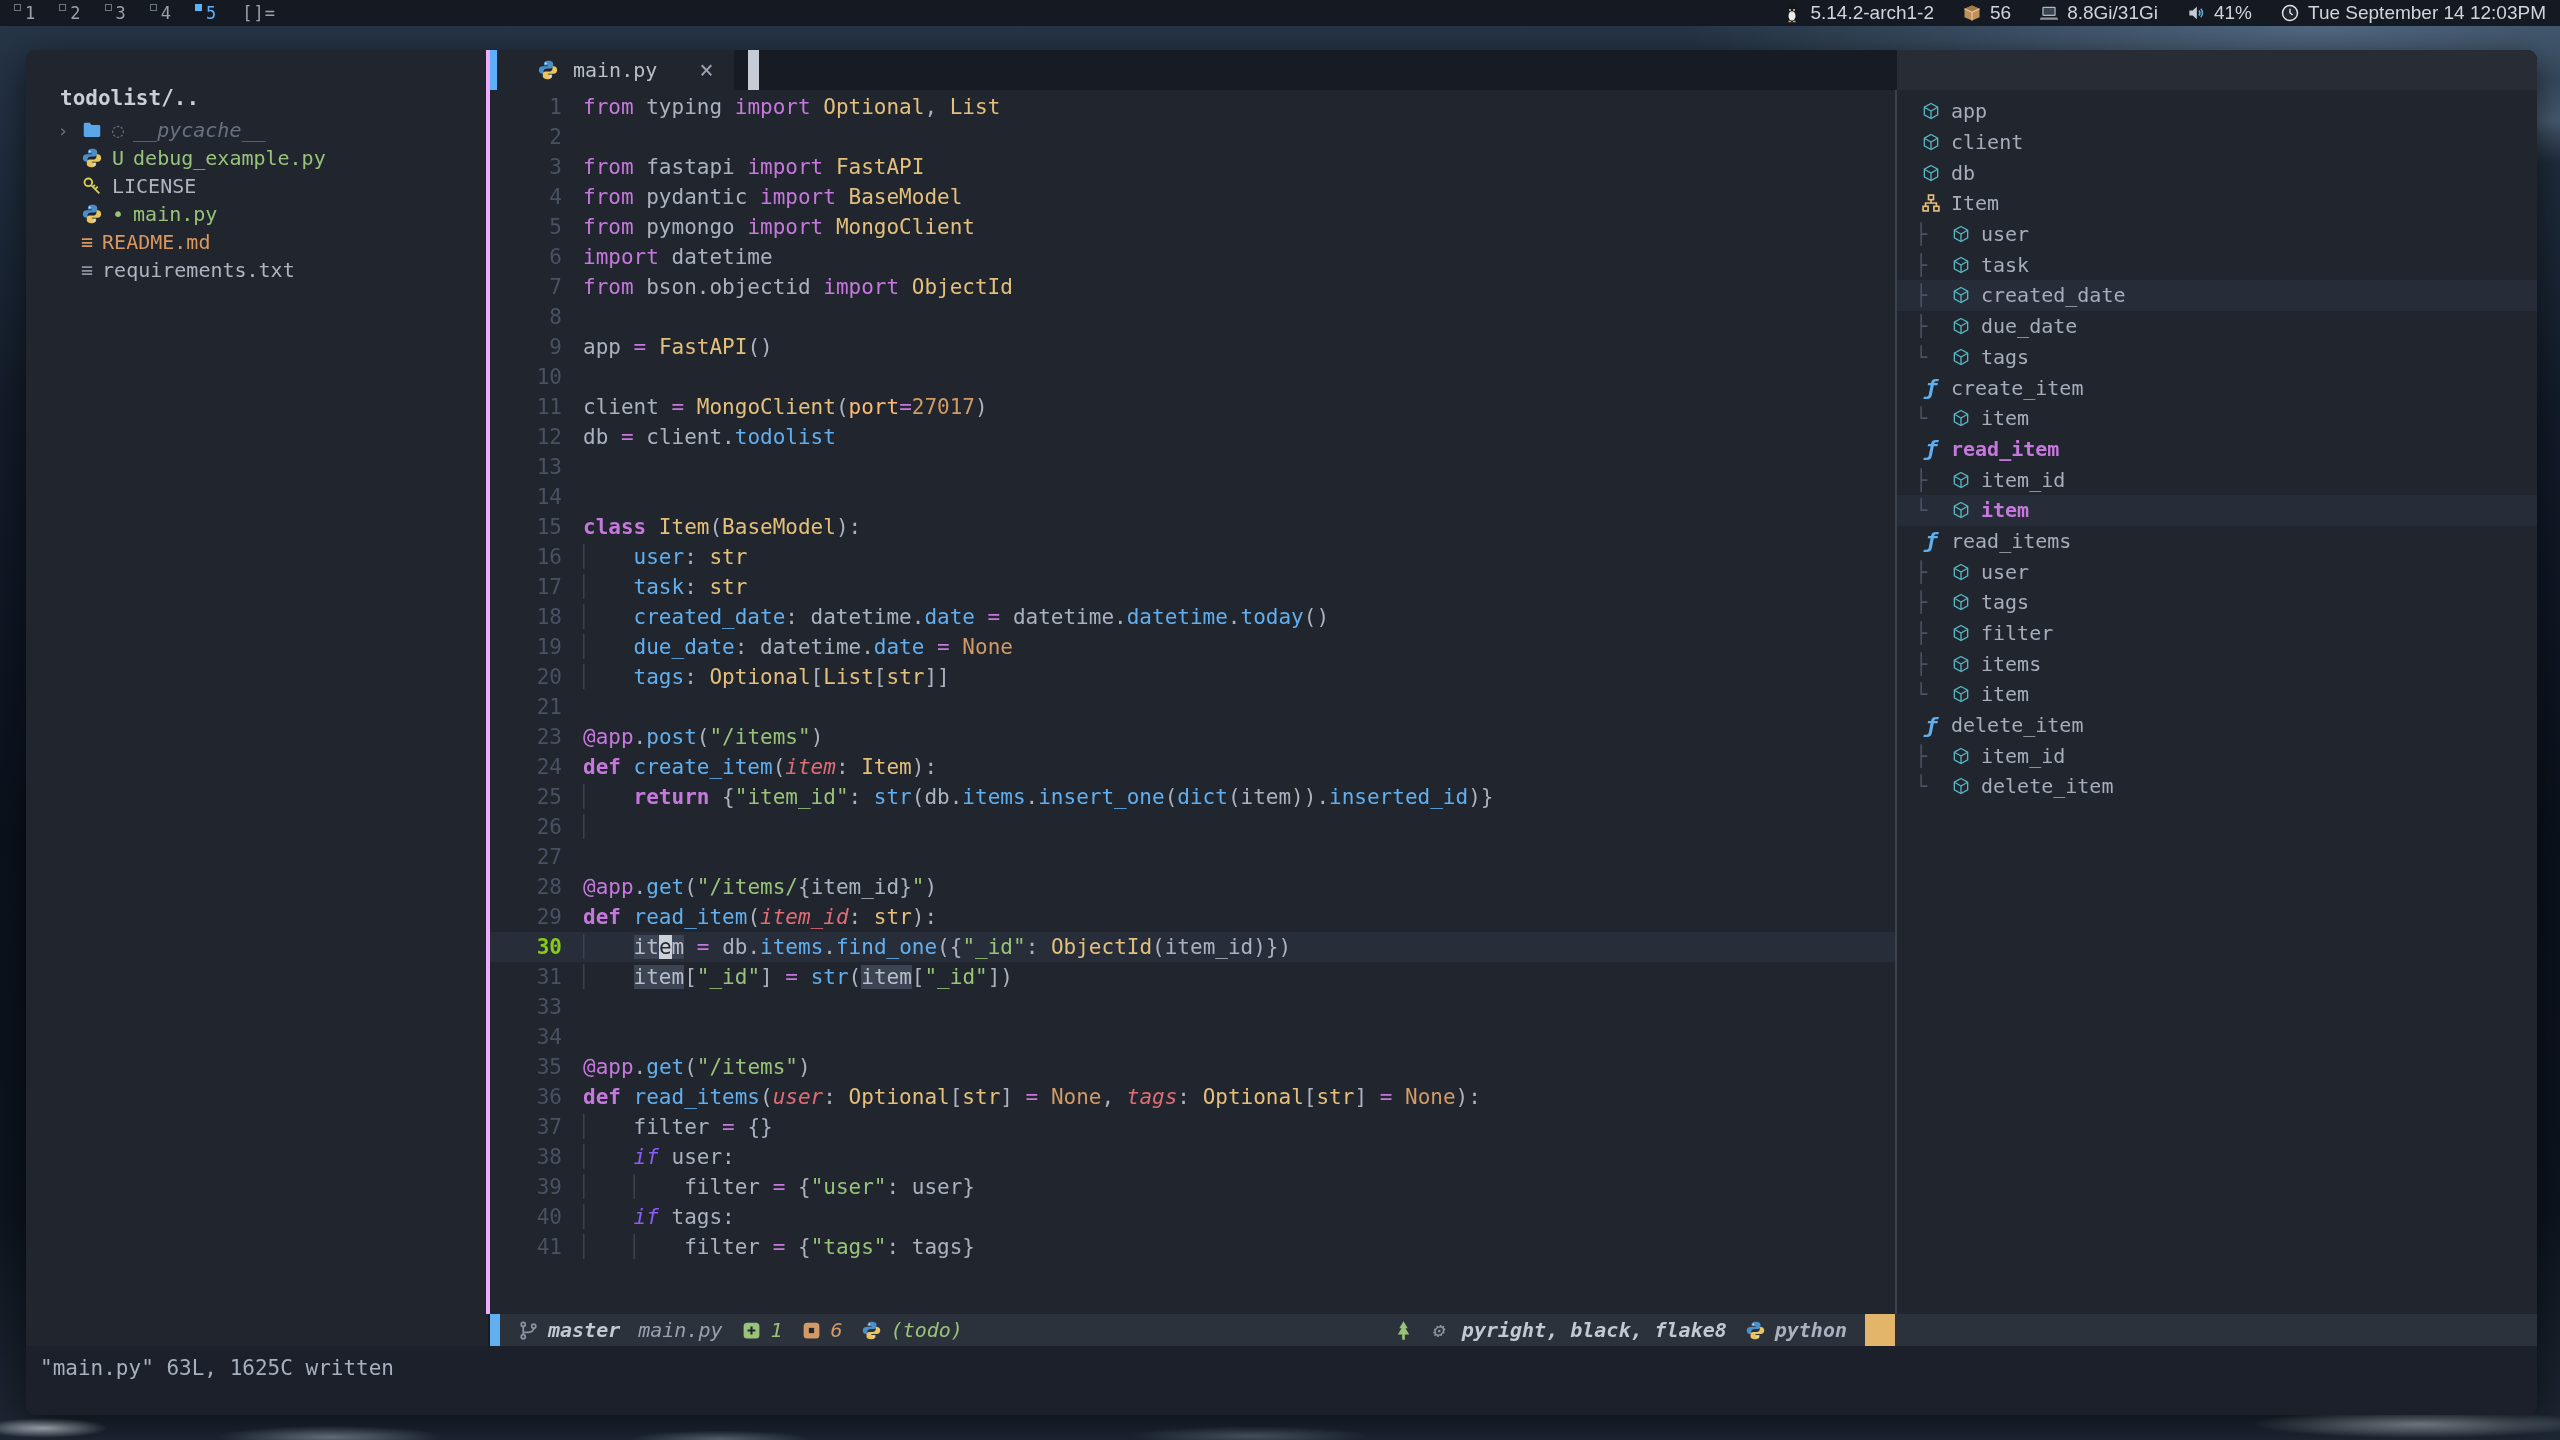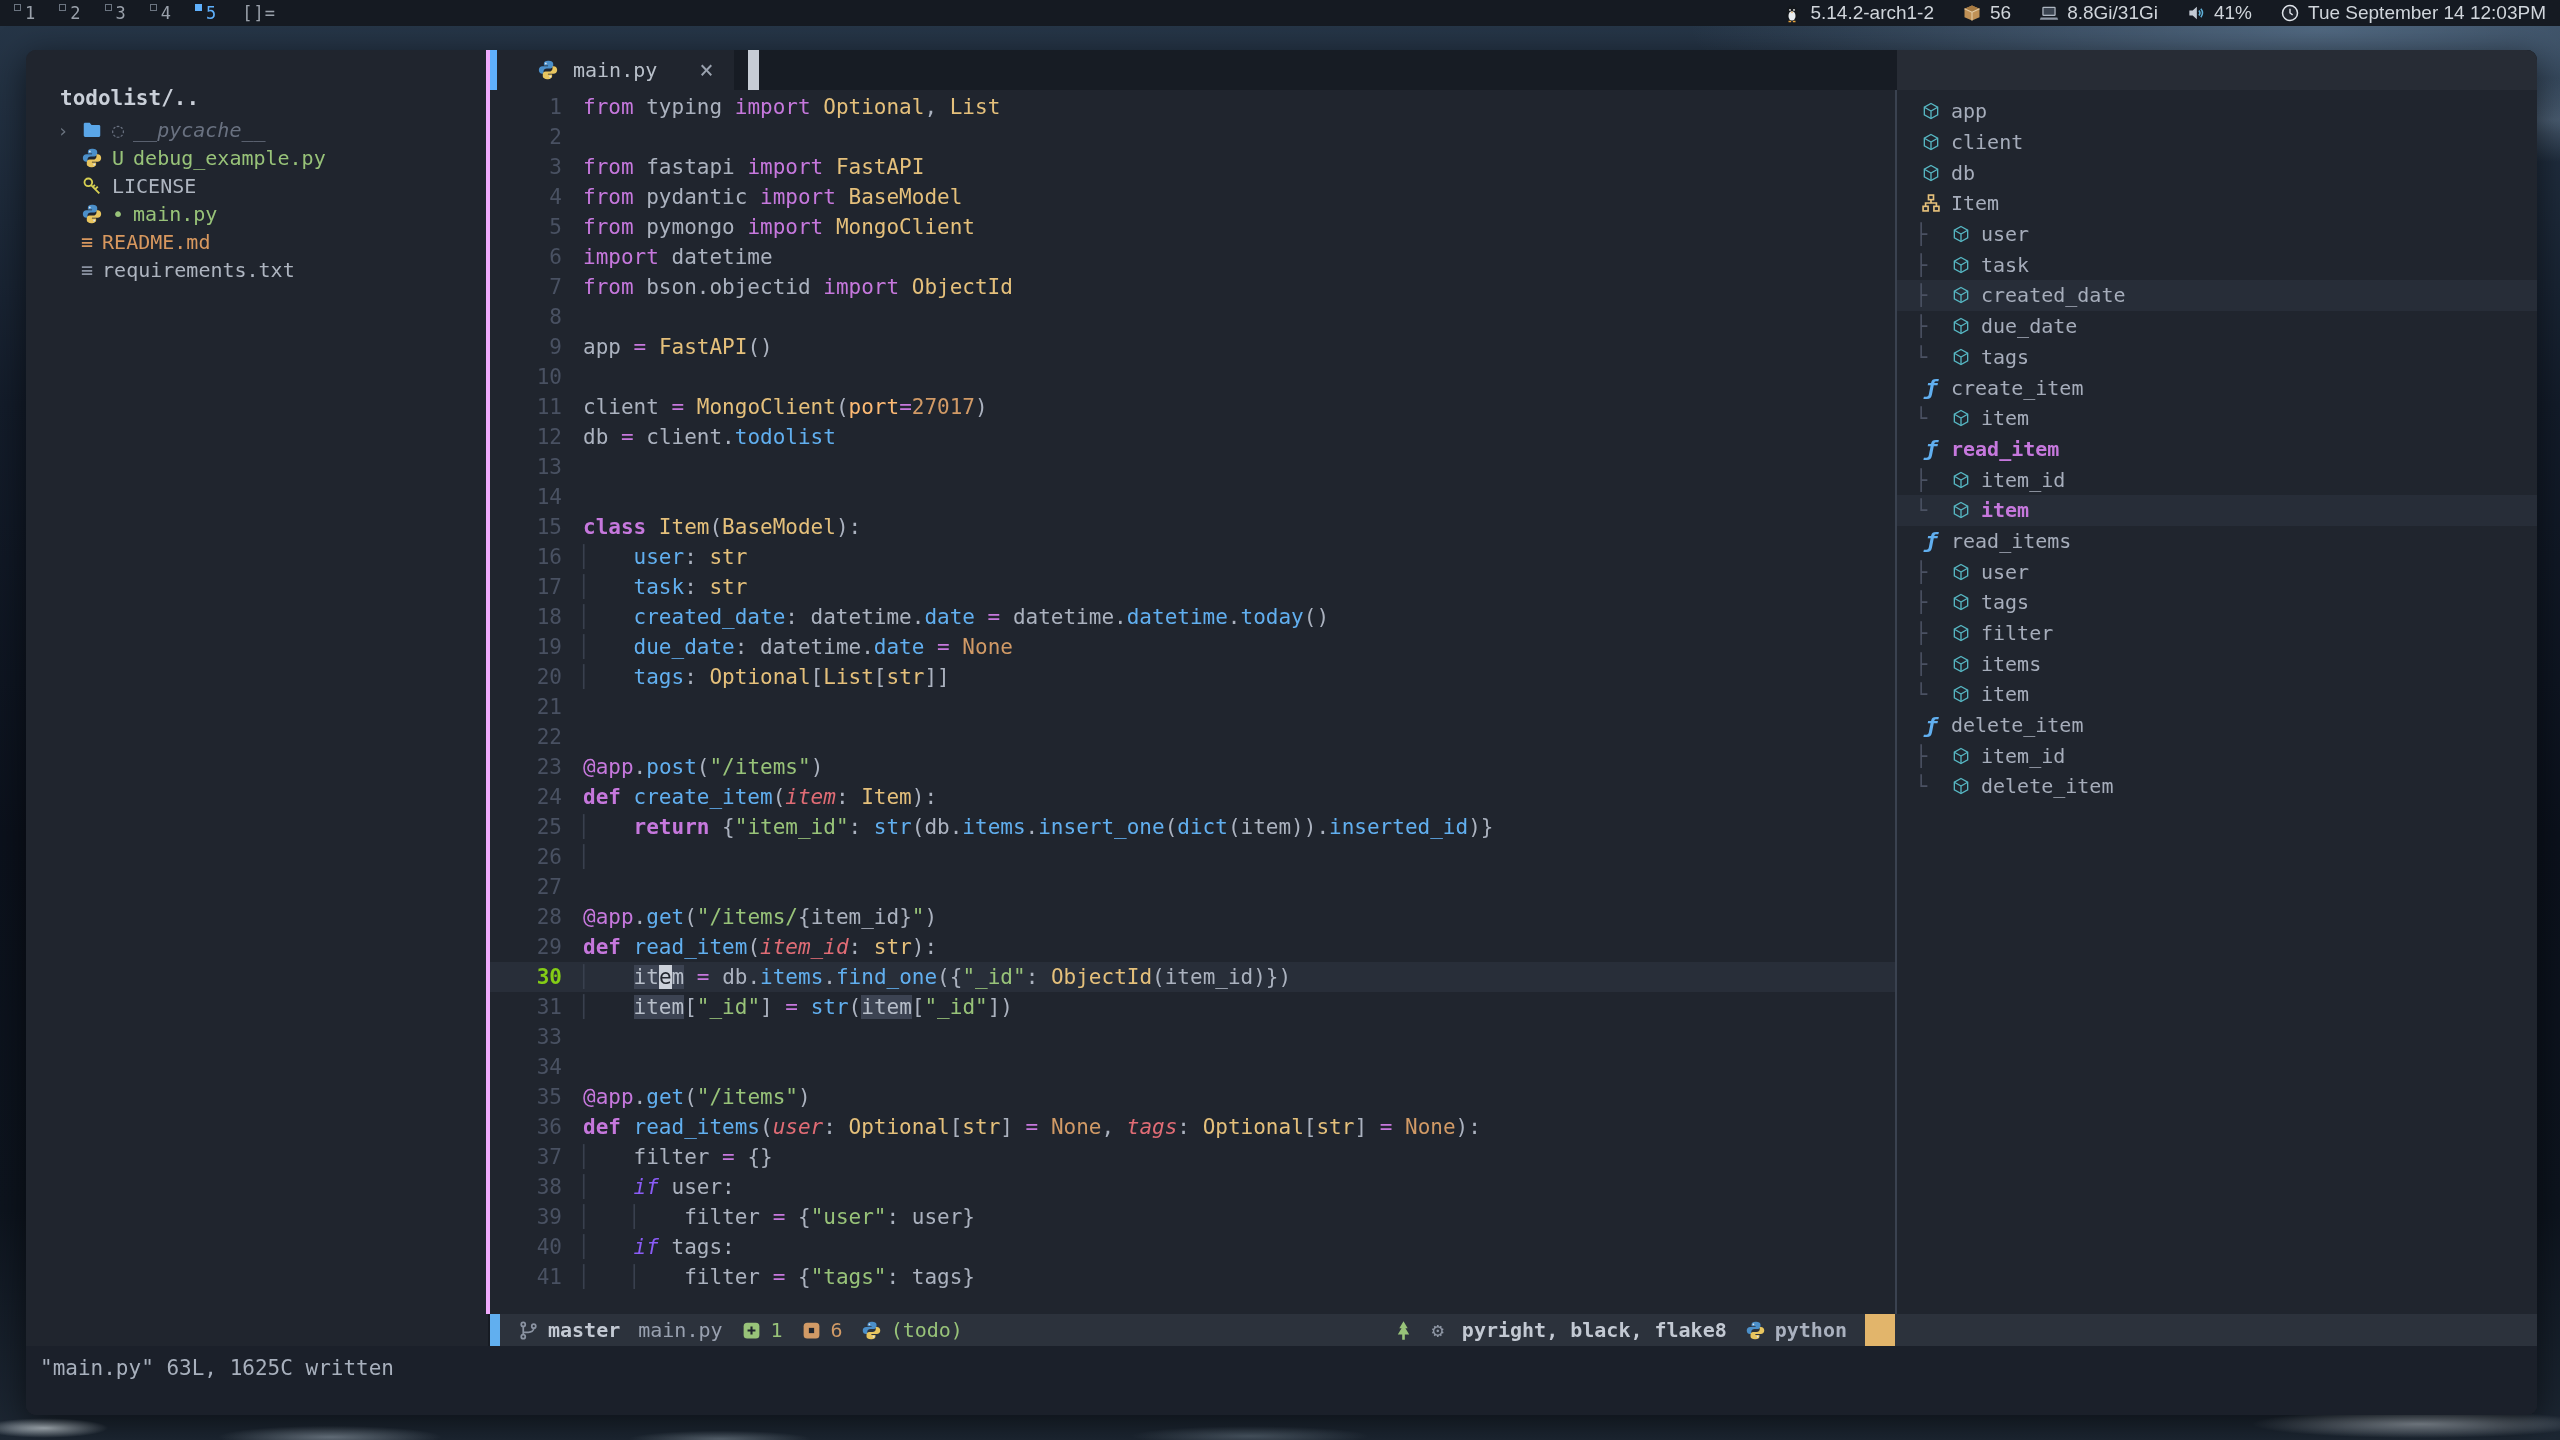--- a/index.html
+++ b/index.html
@@ -94,21 +94,21 @@
   .conn { color:#4b5263; width:30px; padding-left:4px; }
   .conn.none { width:0; padding:0; }
   .ol-row .icon svg { width:20px; height:20px; }
   .ol-label.act { color:#c678dd; font-weight:bold; }
   .fn-glyph { color:#61afef; font-style:italic; font-weight:bold; font-size:22px; width:20px; text-align:center; }
   .gear-glyph { color:#8f97a5; font-size:20px; }
 
   
   .slrow { height:32px; display:flex; }
   .sl-filler { width:464px; min-width:464px; background:#20252e; border-right:2px solid #161b23; }
-  .statusline { flex:1; background:#2c323c; display:flex; font-size:20px; }
+  .statusline { flex:1; background:#2c323c; display:flex; font-size:20px;font-style:italic; }
   .sl-code { width:1405px; min-width:1405px; display:flex; align-items:center; gap:18px; }
   .mode-block { width:10px; height:100%; }
   .seg { display:flex; align-items:center; gap:9px; }
   .seg .icon svg { width:21px; height:21px; }
   .sl-strong { color:#c3c9d3; font-weight:bold; }
   .sl-dim    { color:#99a1b0; }
   .sl-green  { color:#98c379; }
   .sl-orange { color:#d19a66; }
   .sl-dim2   { color:#aab1bf; font-weight:bold; }
   .spacer { flex:1; }
@@ -299,21 +299,20 @@
             <div class="row"><span class="ln">12</span><span class="tk-fg">db </span><span class="tk-kw">= </span><span class="tk-fg">client.</span><span class="tk-fn">todolist</span></div>
             <div class="row"><span class="ln">13</span></div>
             <div class="row"><span class="ln">14</span></div>
             <div class="row"><span class="ln">15</span><span class="tk-kwb">class </span><span class="tk-typ">Item</span><span class="tk-fg">(</span><span class="tk-typ">BaseModel</span><span class="tk-fg">):</span></div>
             <div class="row"><span class="ln">16</span><span class="tk-gd">▏   </span><span class="tk-fn">user</span><span class="tk-fg">: </span><span class="tk-typ">str</span></div>
             <div class="row"><span class="ln">17</span><span class="tk-gd">▏   </span><span class="tk-fn">task</span><span class="tk-fg">: </span><span class="tk-typ">str</span></div>
             <div class="row"><span class="ln">18</span><span class="tk-gd">▏   </span><span class="tk-fn">created_date</span><span class="tk-fg">: datetime.</span><span class="tk-fn">date</span><span class="tk-fg"> </span><span class="tk-kw">=</span><span class="tk-fg"> datetime.</span><span class="tk-fn">datetime</span><span class="tk-fg">.</span><span class="tk-fn">today</span><span class="tk-fg">()</span></div>
             <div class="row"><span class="ln">19</span><span class="tk-gd">▏   </span><span class="tk-fn">due_date</span><span class="tk-fg">: datetime.</span><span class="tk-fn">date</span><span class="tk-fg"> </span><span class="tk-kw">=</span><span class="tk-fg"> </span><span class="tk-num">None</span></div>
             <div class="row"><span class="ln">20</span><span class="tk-gd">▏   </span><span class="tk-fn">tags</span><span class="tk-fg">: </span><span class="tk-typ">Optional</span><span class="tk-fg">[</span><span class="tk-typ">List</span><span class="tk-fg">[</span><span class="tk-typ">str</span><span class="tk-fg">]]</span></div>
             <div class="row"><span class="ln">21</span></div>
-            <div class="row"><span class="ln">22</span></div>
             <div class="row"><span class="ln">23</span><span class="tk-kw">@app</span><span class="tk-fg">.</span><span class="tk-fn">post</span><span class="tk-fg">(</span><span class="tk-str">"/items"</span><span class="tk-fg">)</span></div>
             <div class="row"><span class="ln">24</span><span class="tk-kwb">def </span><span class="tk-fn">create_item</span><span class="tk-fg">(</span><span class="tk-redi">item</span><span class="tk-fg">: </span><span class="tk-typ">Item</span><span class="tk-fg">):</span></div>
             <div class="row"><span class="ln">25</span><span class="tk-gd">▏   </span><span class="tk-kwb">return</span><span class="tk-fg"> {</span><span class="tk-str">"item_id"</span><span class="tk-fg">: </span><span class="tk-fn">str</span><span class="tk-fg">(db.</span><span class="tk-fn">items</span><span class="tk-fg">.</span><span class="tk-fn">insert_one</span><span class="tk-fg">(</span><span class="tk-fn">dict</span><span class="tk-fg">(item)).</span><span class="tk-fn">inserted_id</span><span class="tk-fg">)}</span></div>
             <div class="row"><span class="ln">26</span><span class="tk-gd">▏</span></div>
             <div class="row"><span class="ln">27</span></div>
             <div class="row"><span class="ln">28</span><span class="tk-kw">@app</span><span class="tk-fg">.</span><span class="tk-fn">get</span><span class="tk-fg">(</span><span class="tk-str">"/items/</span><span class="tk-fg">{item_id}</span><span class="tk-str">"</span><span class="tk-fg">)</span></div>
             <div class="row"><span class="ln">29</span><span class="tk-kwb">def </span><span class="tk-fn">read_item</span><span class="tk-fg">(</span><span class="tk-redi">item_id</span><span class="tk-fg">: </span><span class="tk-typ">str</span><span class="tk-fg">):</span></div>
             <div class="row cur"><span class="ln">30</span><span class="tk-gd">▏   </span><span class="tk-hl">it</span><span class="tk-cur">e</span><span class="tk-hl">m</span><span class="tk-fg"> </span><span class="tk-kw">=</span><span class="tk-fg"> db.</span><span class="tk-fn">items</span><span class="tk-fg">.</span><span class="tk-fn">find_one</span><span class="tk-fg">({</span><span class="tk-str">"_id"</span><span class="tk-fg">: </span><span class="tk-typ">ObjectId</span><span class="tk-fg">(item_id)})</span></div>
             <div class="row"><span class="ln">31</span><span class="tk-gd">▏   </span><span class="tk-hl">item</span><span class="tk-fg">[</span><span class="tk-str">"_id"</span><span class="tk-fg">] </span><span class="tk-kw">=</span><span class="tk-fg"> </span><span class="tk-fn">str</span><span class="tk-fg">(</span><span class="tk-hl">item</span><span class="tk-fg">[</span><span class="tk-str">"_id"</span><span class="tk-fg">])</span></div>
             <div class="row"><span class="ln">33</span></div>

